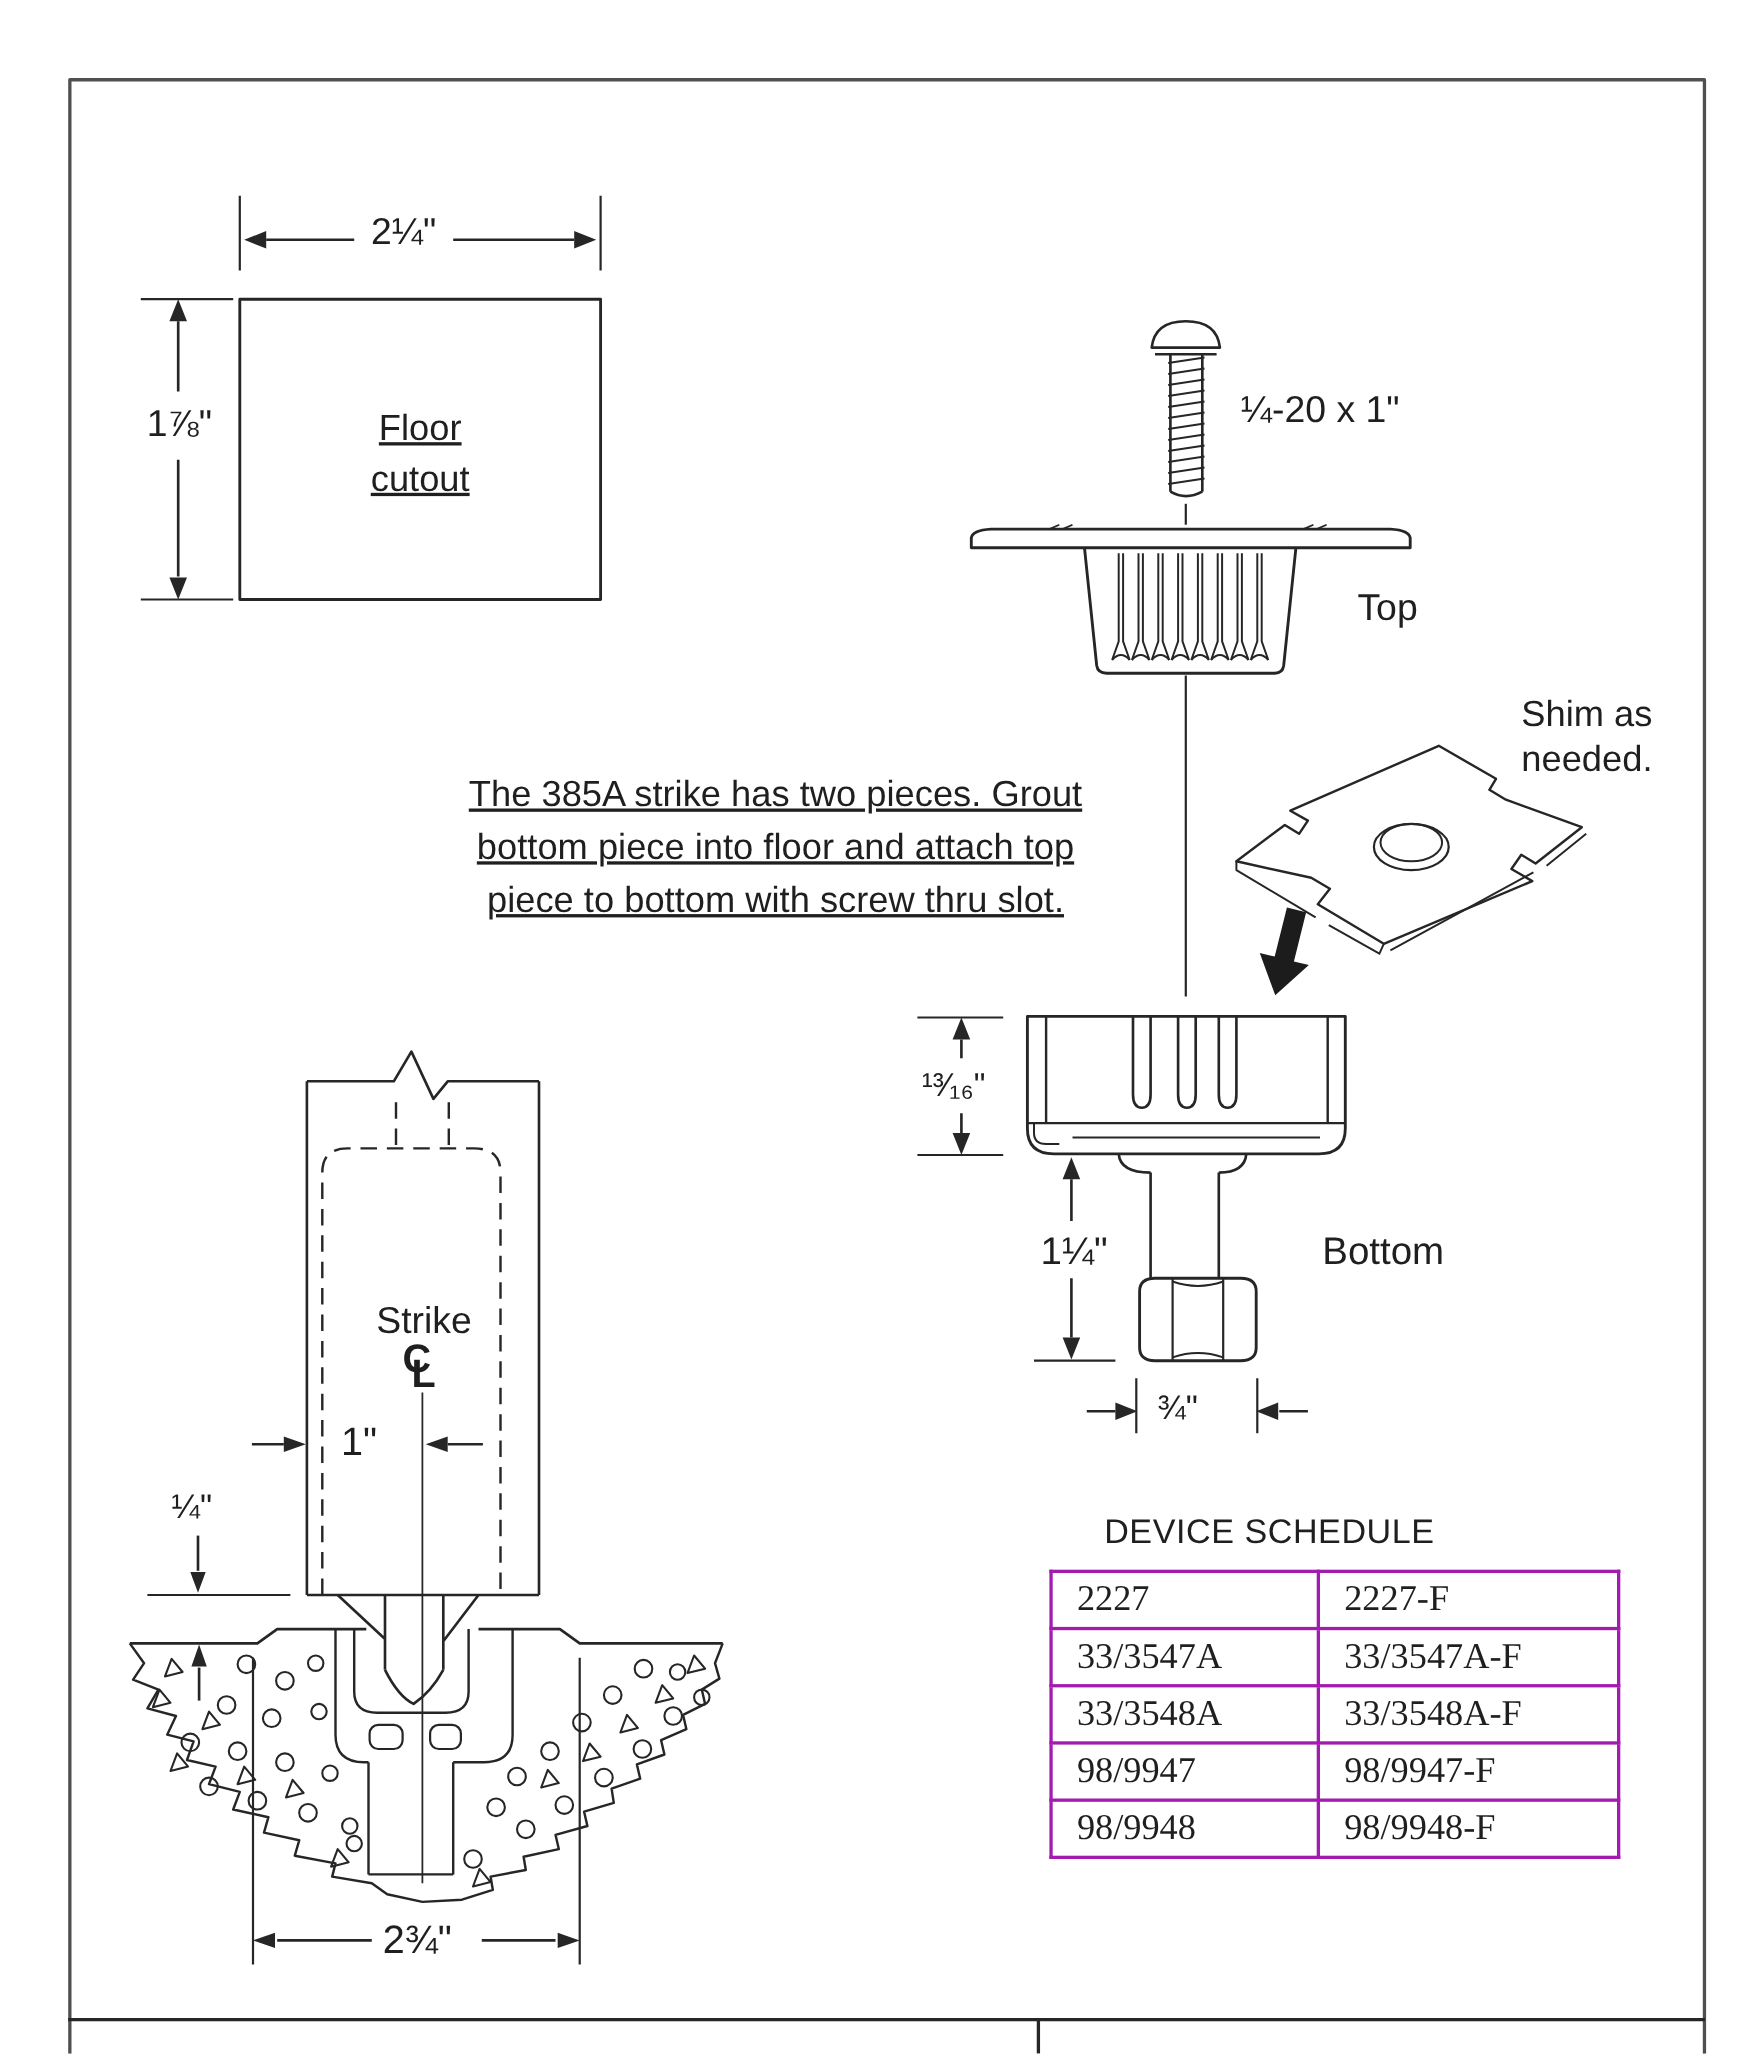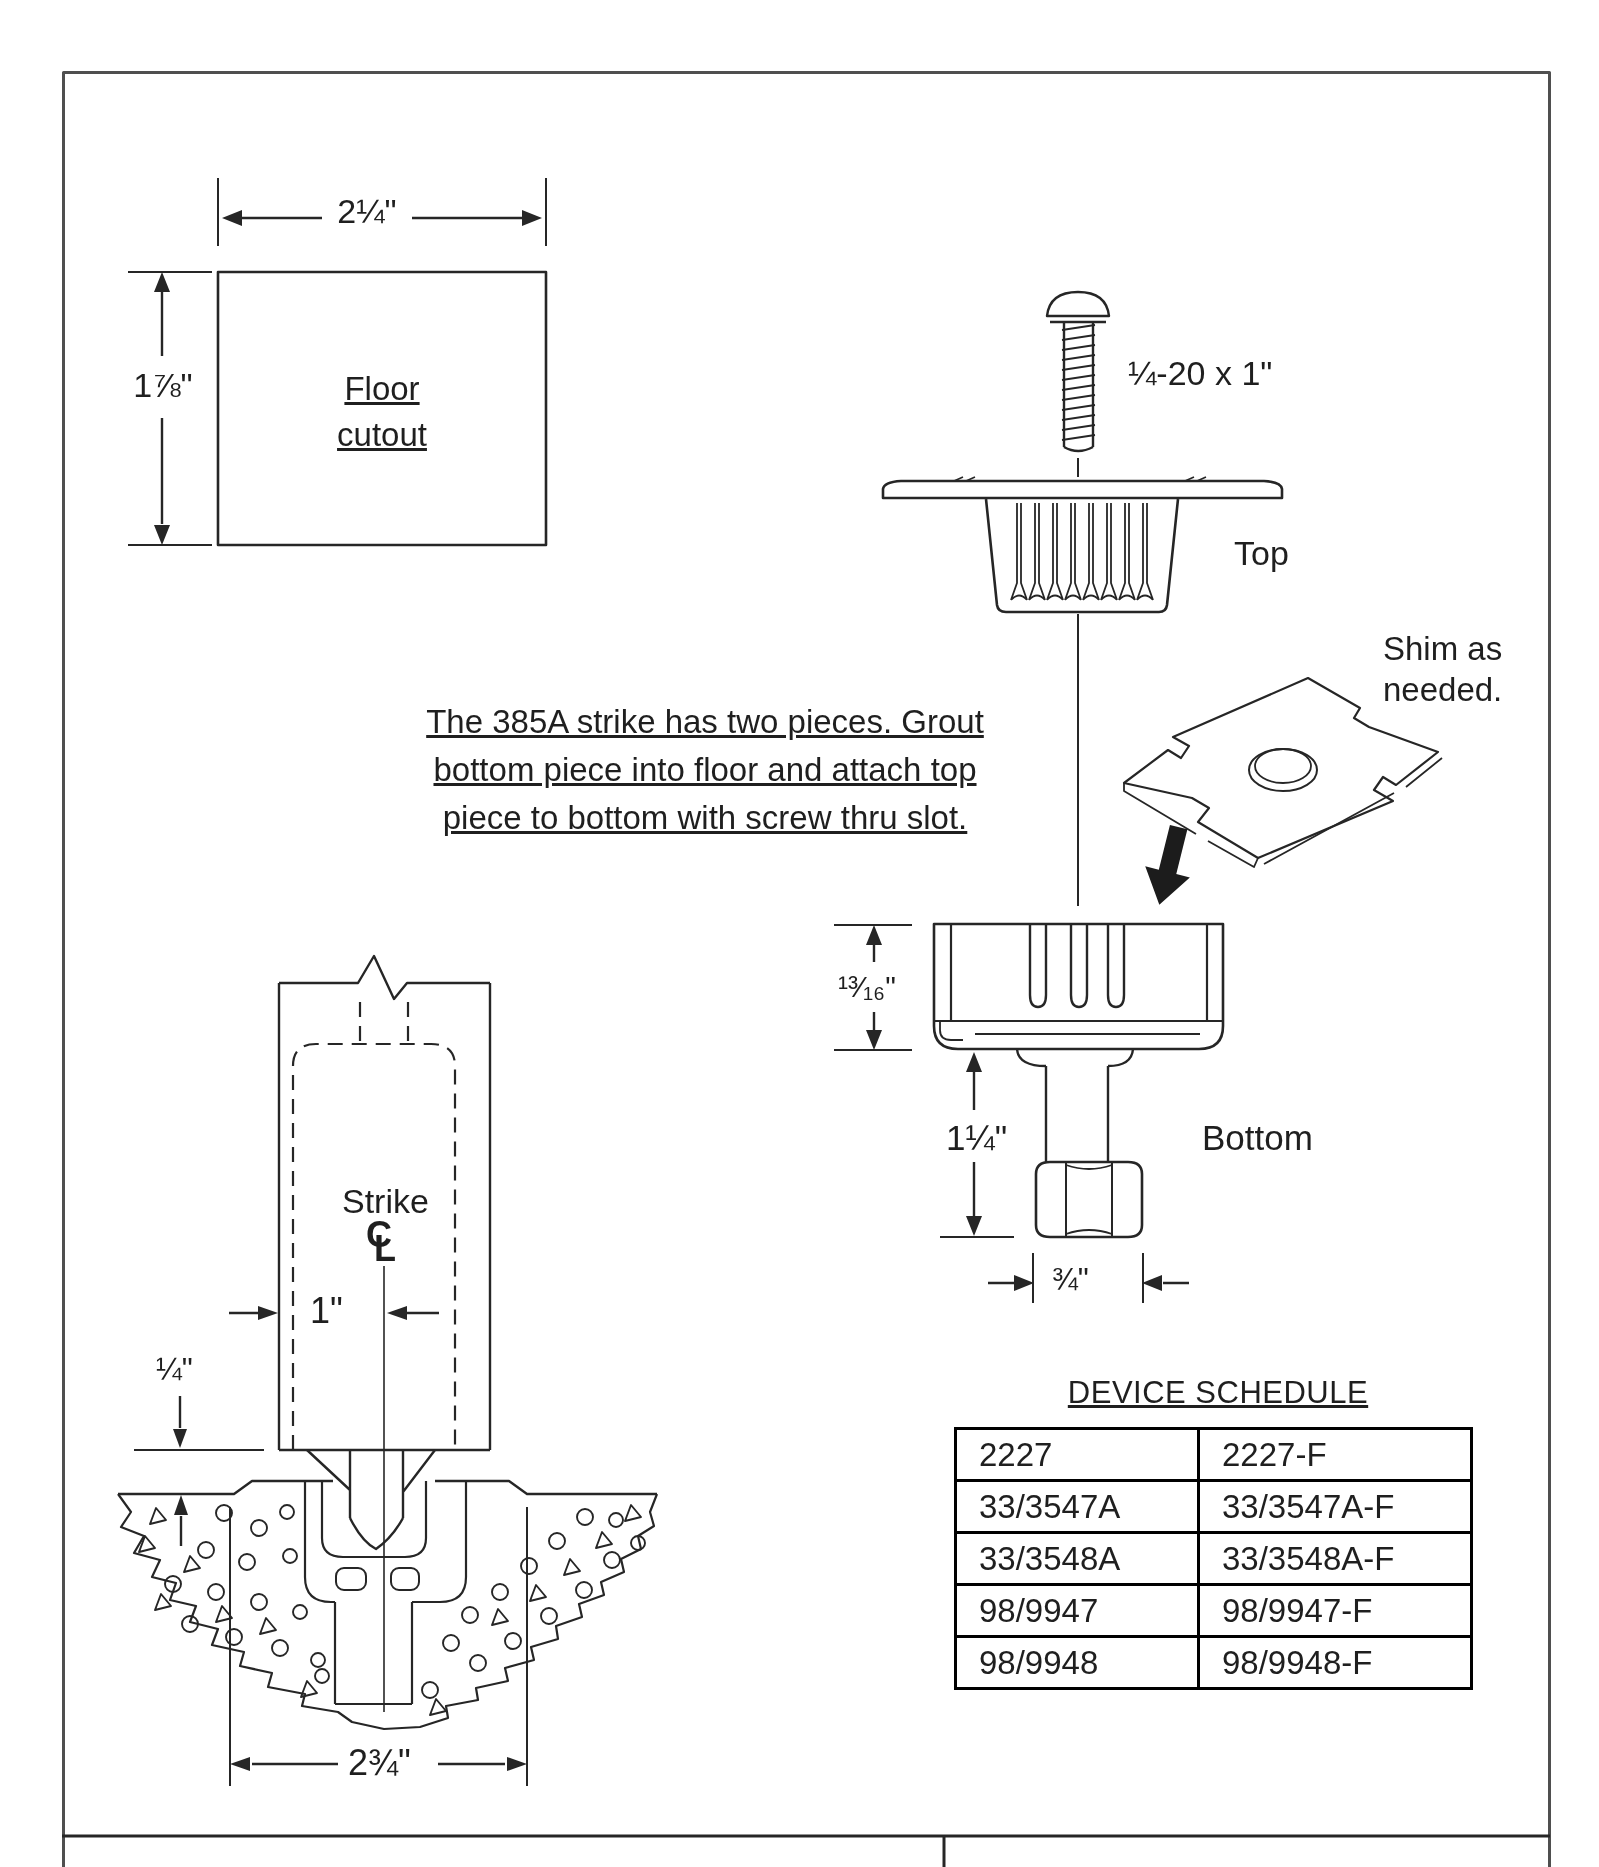--- a/index.html
+++ b/index.html
@@ -19,21 +19,21 @@
   .t35{font-size:35px;}
   .shimnote{font-size:33px;line-height:41px;}
   .instr{width:640px;text-align:center;}
   .cl-sym{position:absolute;font-weight:700;font-size:36px;}
   .cl-sym .cl-l{position:absolute;left:8px;top:14px;}
   .sched-title{font-size:31px;letter-spacing:.5px;width:380px;text-align:center;}
   table.sched{
     position:absolute;border-collapse:collapse;font-size:33px;color:#1f1f1f;
   }
   table.sched td{
-    border:3px solid #000000;height:49px;padding:0 0 0 22px;vertical-align:middle;
+    border:3px solid #a21caf;height:49px;padding:0 0 0 22px;vertical-align:middle;font-family:Liberation Serif, serif;
   }
   td.c1{width:218px;}
   td.c2{width:248px;}
 </style>
 </head>
 <body>
 
 <div class="page">
 
   <svg class="lineart" width="1599" height="1867" viewBox="0 0 1599 1867" fill="none" stroke="#262626" stroke-width="2.4" stroke-linejoin="round">
@@ -260,21 +260,21 @@
     <span class="cl-c">C</span>
     <span class="cl-l">L</span>
   </div>
 
   <div class="lbl dim36" style="left:310px;top:1290px;">1"</div>
 
   <div class="lbl dim31" style="left:156px;top:1352px;">¼"</div>
 
   <div class="lbl dim36" style="left:348px;top:1742px;">2¾"</div>
 
-  <div class="lbl sched-title" style="left:1028px;top:1375px;text-decoration:underline;">DEVICE SCHEDULE</div>
+  <div class="lbl sched-title" style="left:964px;top:1375px;">DEVICE SCHEDULE</div>
 
   <table class="sched" style="left:954px;top:1427px;">
     <tbody>
       <tr>
         <td class="c1">2227</td>
         <td class="c2">2227-F</td>
       </tr>
       <tr>
         <td class="c1">33/3547A</td>
         <td class="c2">33/3547A-F</td>

